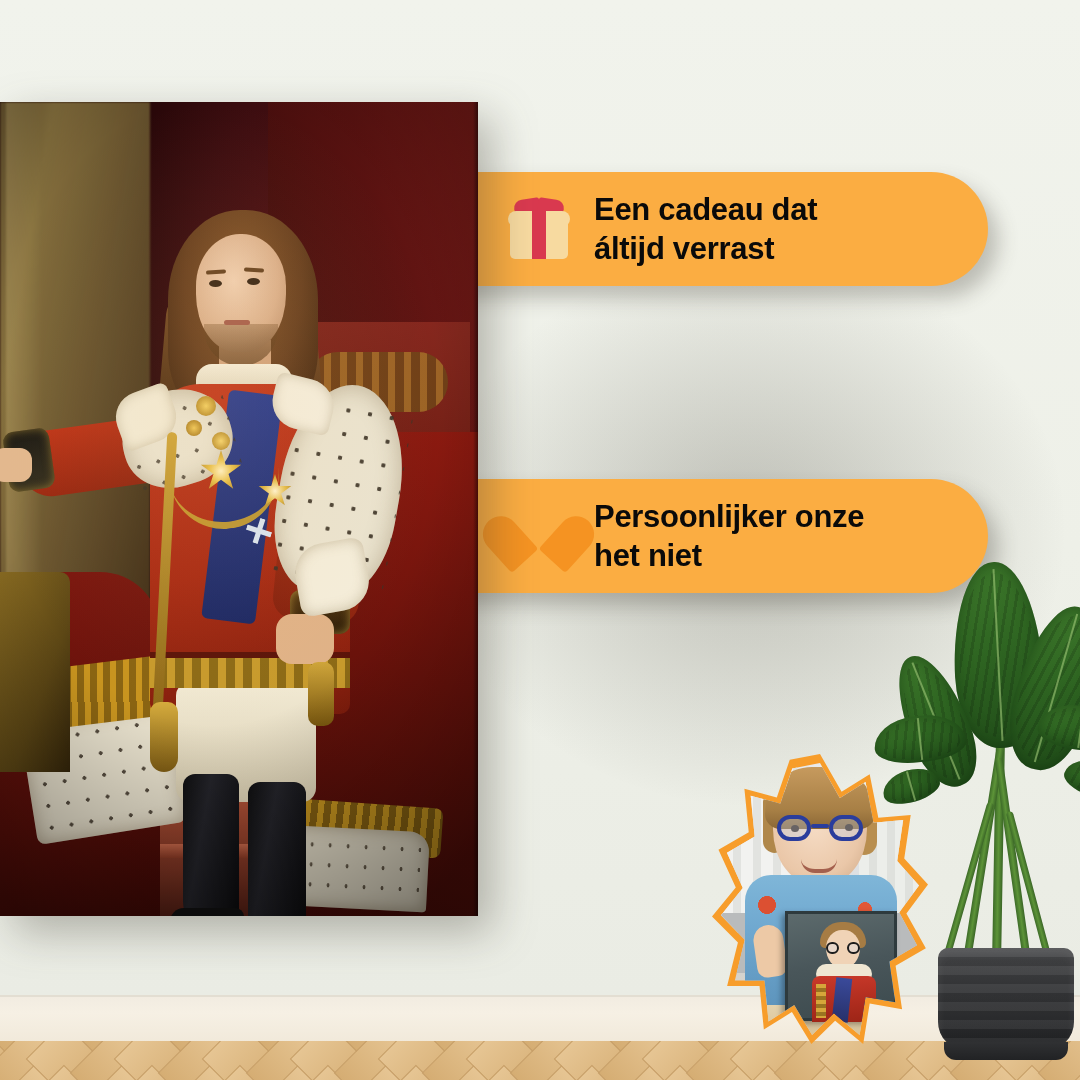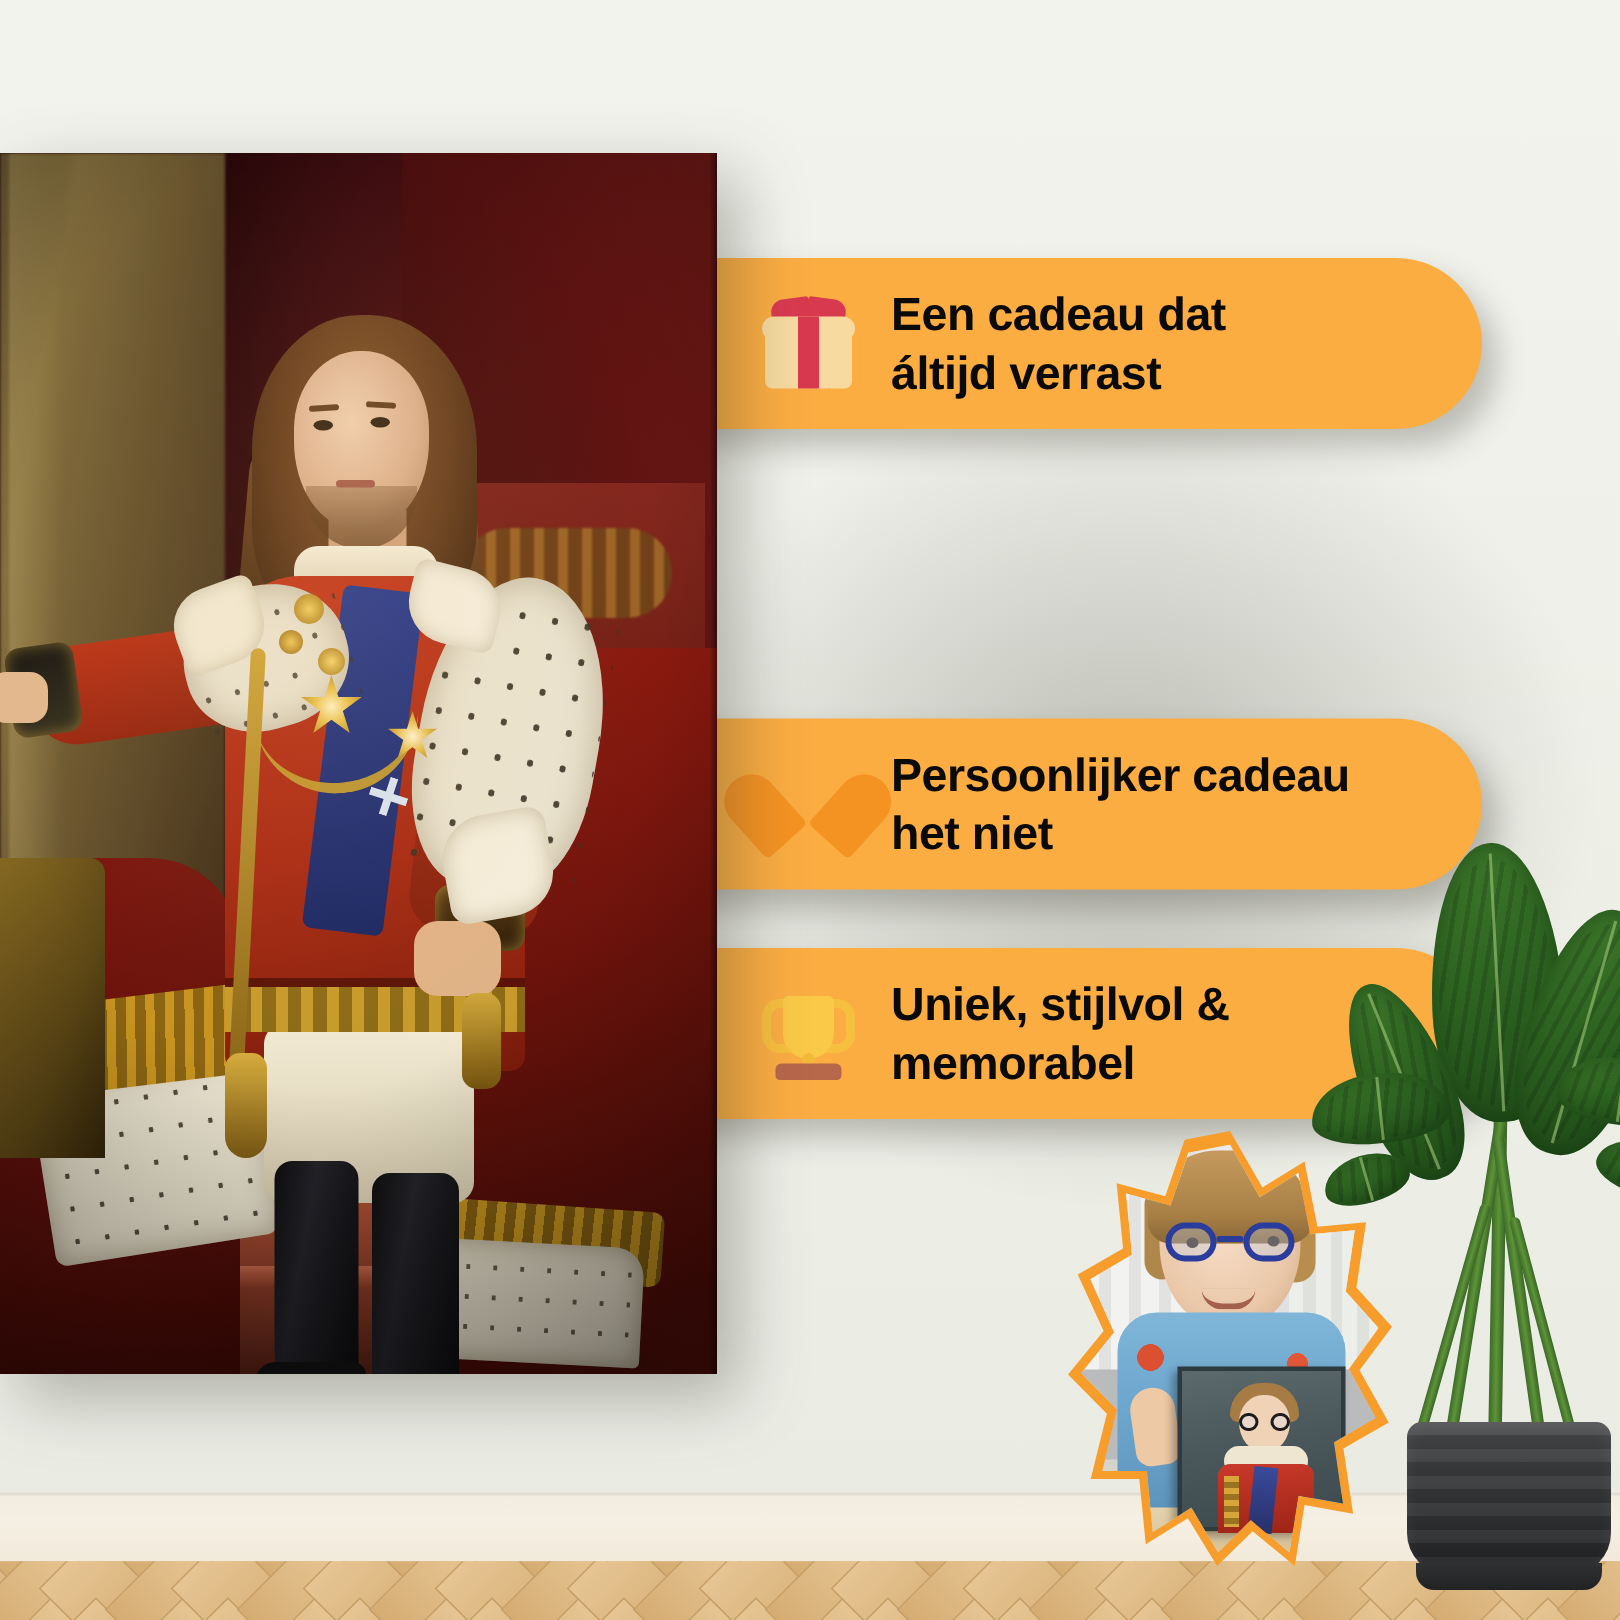--- a/index.html
+++ b/index.html
@@ -607,37 +607,24 @@
     </div>
 
 
     <div class="pill" id="pill-2">
       <div class="ico">
         <div class="ic-heart">
             <i class="a"></i>
             <i class="b"></i>
           </div>
       </div>
-      <div class="txt">Persoonlijker cadeau
+      <div class="txt">Persoonlijker onze
 het niet</div>
     </div>
 
-    <div class="pill" id="pill-3">
-      <div class="ico">
-        <div class="ic-trophy">
-          <div class="hl"></div>
-            <div class="hr"></div>
-          <div class="cupx"></div>
-            <div class="stem"></div>
-            <div class="base"></div>
-        </div>
-      </div>
-      <div class="txt">Uniek, stijlvol &amp;
-memorabel</div>
-    </div>
 
   </div>
 
   <div class="canvas-wrap">
     <div class="canvas">
       <div class="bg-wall"></div>
       <div class="pnt bg-pillar"></div>
       <div class="pnt bg-curtainR"></div>
       <div class="pnt throne"></div>
       <div class="pnt throne-orn"></div>

